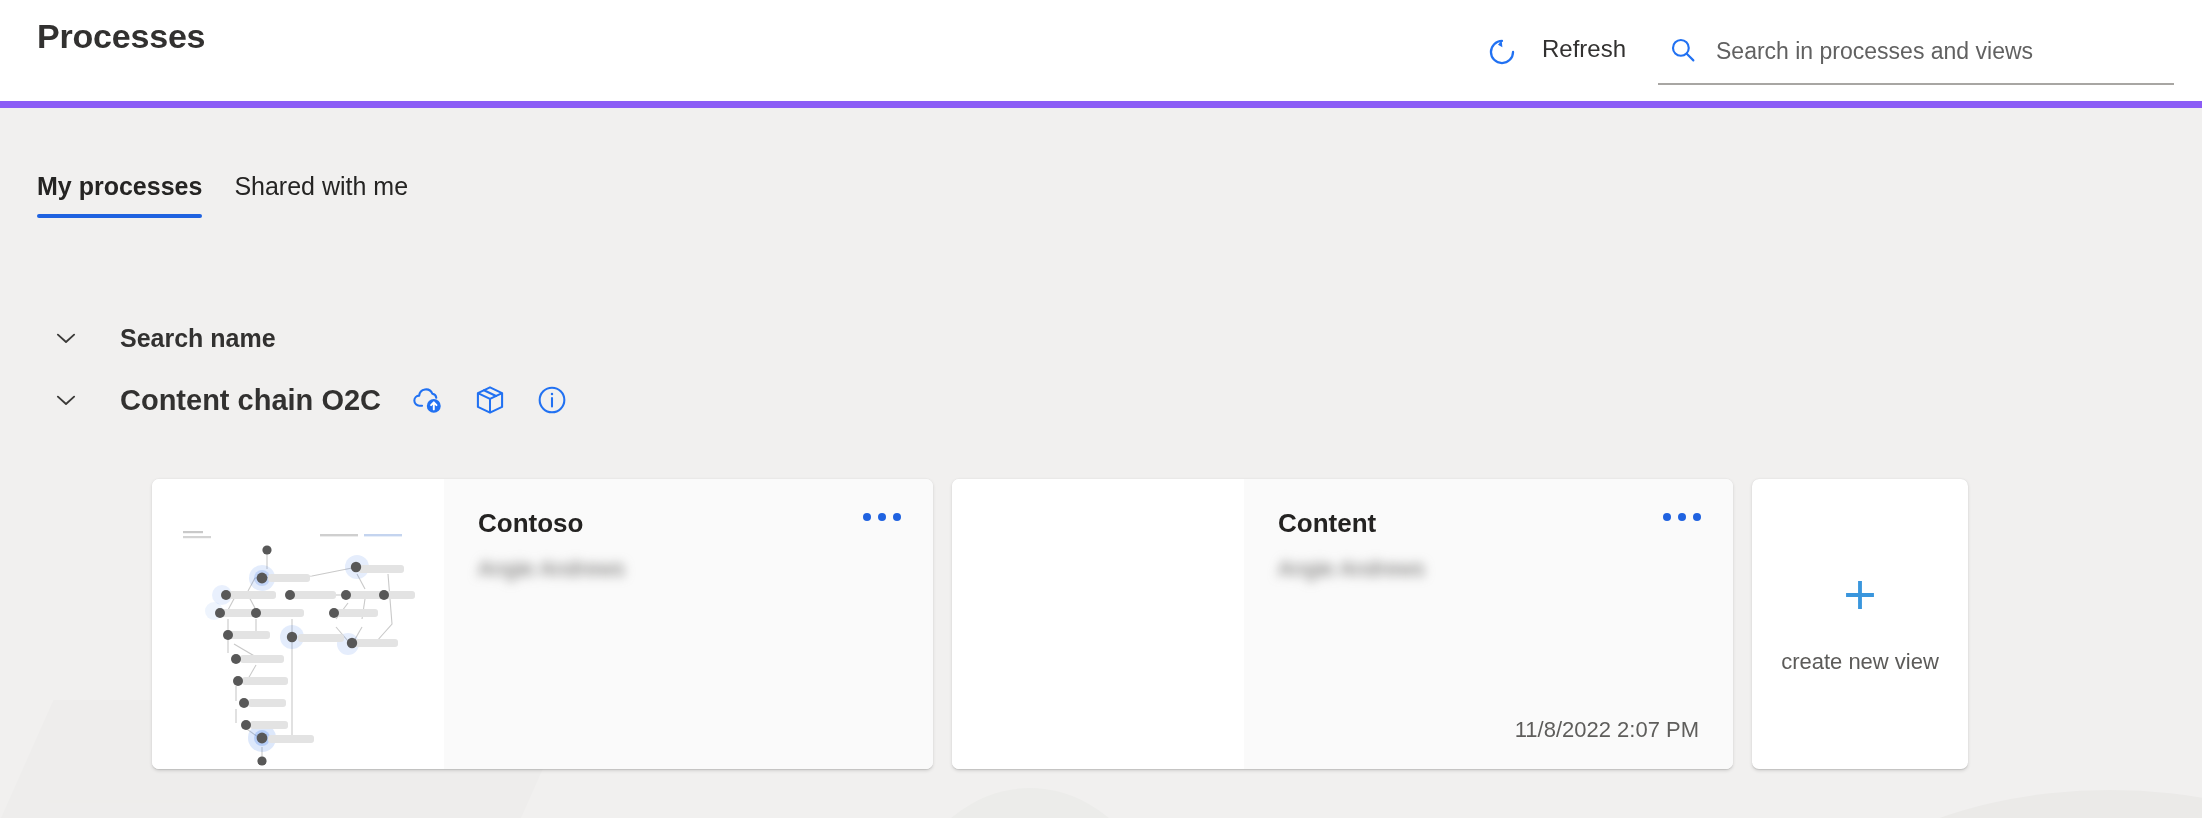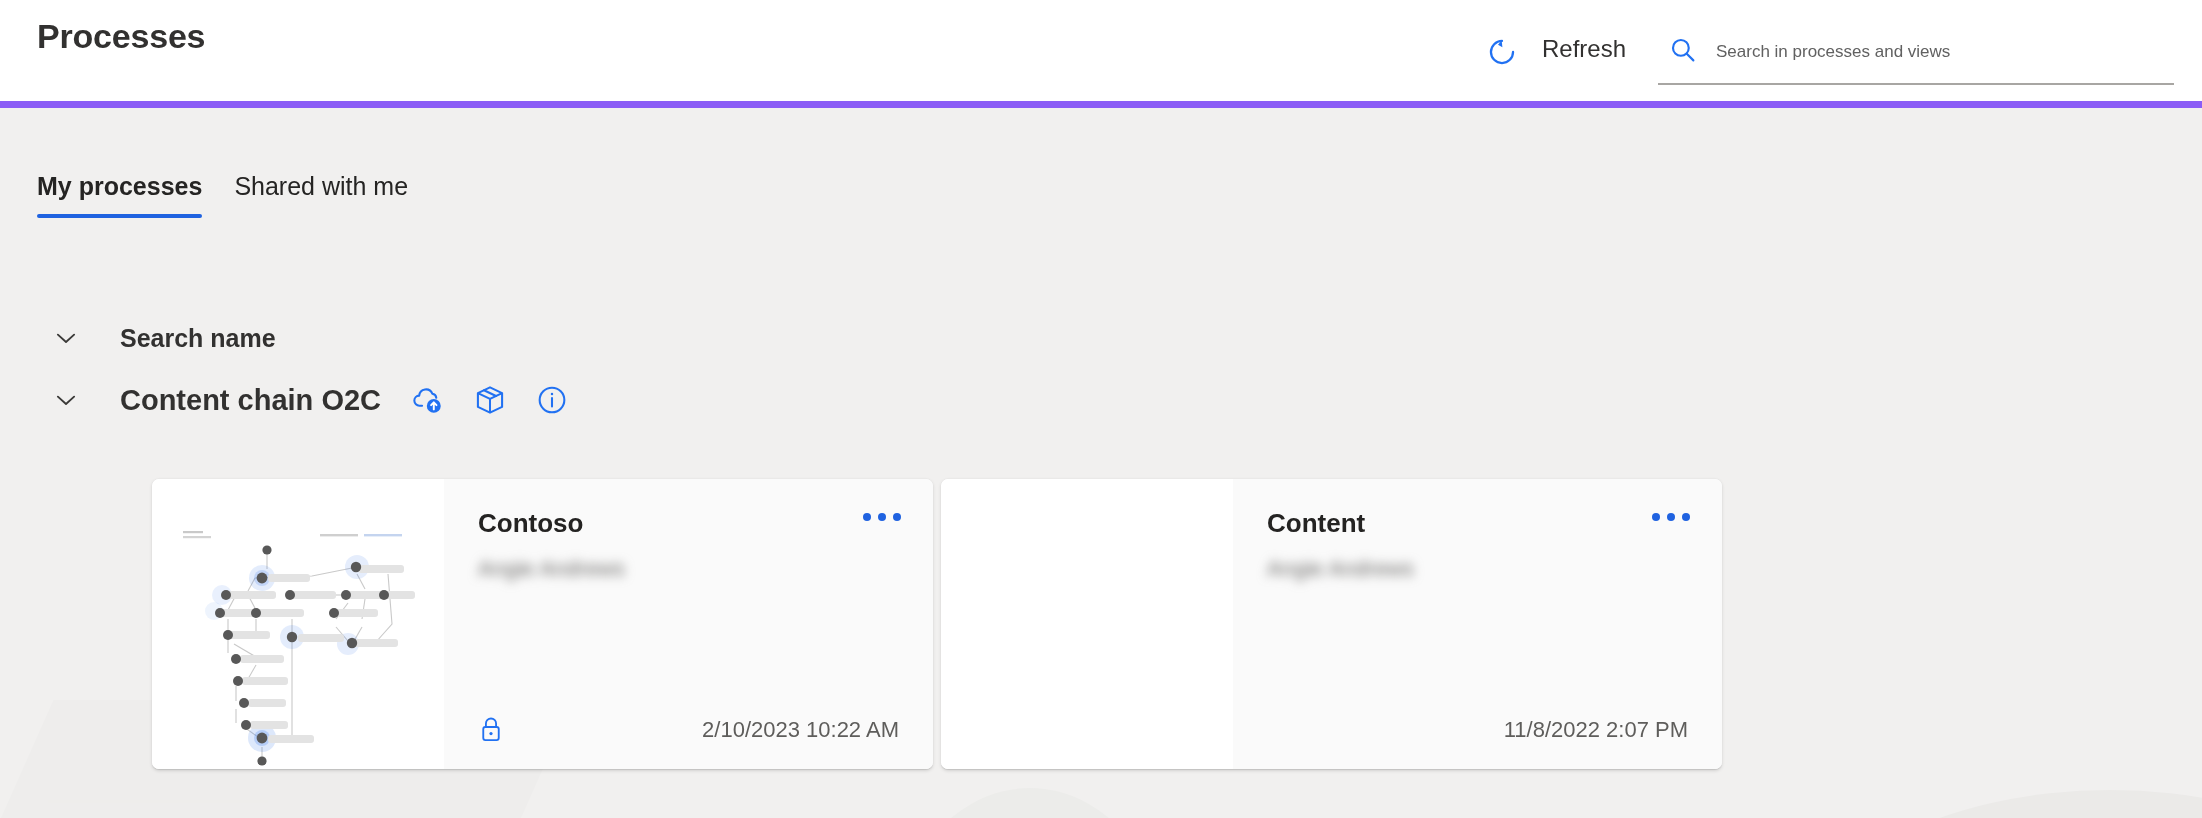--- a/index.html
+++ b/index.html
@@ -94,21 +94,21 @@
   .search-wrap {
     display: flex;
     align-items: center;
     gap: 18px;
     width: 500px;
     border-bottom: 2px solid #a8a6a3;
     padding: 0 6px 14px 10px;
     margin-top: 12px;
   }
   .search-placeholder {
-    font-size: 17px;
+    font-size: 23px;
     color: #616161;
     font-weight: 400;
   }
 
   
   .tabs {
     position: absolute;
     left: 37px; top: 172px;
     display: flex;
     align-items: flex-end;
@@ -199,21 +199,21 @@
     display: flex; align-items: center; justify-content: center;
     cursor: pointer;
   }
 
   
   .cards {
     position: absolute;
     left: 152px; top: 479px;
     display: flex;
     align-items: flex-start;
-    gap: 8px;
+    gap: 19px;
   }
   .view-card {
     width: 781px;
     height: 290px;
     border-radius: 7px;
     background: #ffffff;
     box-shadow: 0 1.6px 3.6px rgba(0,0,0,0.12), 0 0.3px 0.9px rgba(0,0,0,0.10);
     display: flex;
     overflow: hidden;
     cursor: pointer;
@@ -491,46 +491,44 @@
       </div>
 
       <div class="card-body">
         <div class="card-ellipsis">
           <span class="dot"></span>
           <span class="dot"></span>
           <span class="dot"></span>
         </div>
         <div class="card-title">Contoso</div>
         <div class="card-author">Angie Andrews</div>
-        <div class="card-footer">
-          <div class="lock-slot">
-            <svg width="26" height="30" viewBox="0 0 22 26" fill="none">
-              <path d="M6.6 10.2 V7.4 a4.4 4.4 0 0 1 8.8 0 V10.2" stroke="#2171f2" stroke-width="1.6" stroke-linecap="round" fill="none"></path>
-              <rect x="4.3" y="10.4" width="13.4" height="11.4" rx="1.8" stroke="#2171f2" stroke-width="1.6" fill="none"></rect>
-              <circle cx="11" cy="16.1" r="1.4" fill="#2171f2"></circle>
-            </svg>
-          </div>
-          <div class="card-date">2/10/2023 10:22 AM</div>
-        </div>
       </div>
     </div>
 
     <div class="view-card">
       <div class="card-thumb"></div>
       <div class="card-body">
         <div class="card-ellipsis">
           <span class="dot"></span>
           <span class="dot"></span>
           <span class="dot"></span>
         </div>
         <div class="card-title">Content</div>
         <div class="card-author">Angie Andrews</div>
         <div class="card-footer">
           <div class="lock-slot"></div>
           <div class="card-date">11/8/2022 2:07 PM</div>
         </div>
       </div>
     </div>
 
+    <div class="create-card">
+      <span>
+        <svg width="44" height="44" viewBox="0 0 24 24" fill="none">
+          <path d="M12 4.4 L12 19.6 M4.4 12 L19.6 12" stroke="#3a96dd" stroke-width="2.1" stroke-linecap="butt"></path>
+        </svg>
+      </span>
+      <span class="create-label">create new view</span>
+    </div>
 
   </div>
 
 </div>
 
 </body></html>

